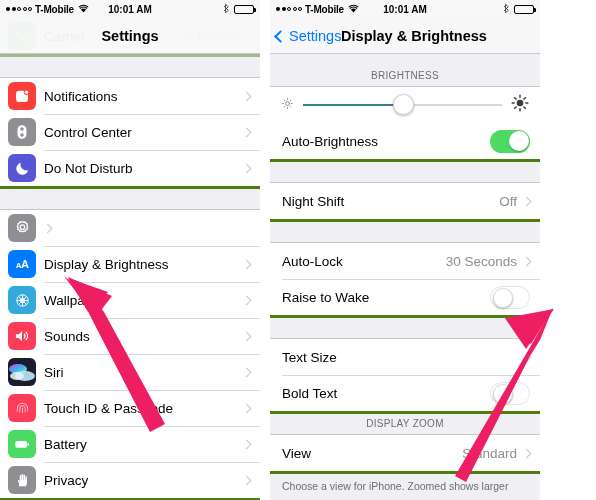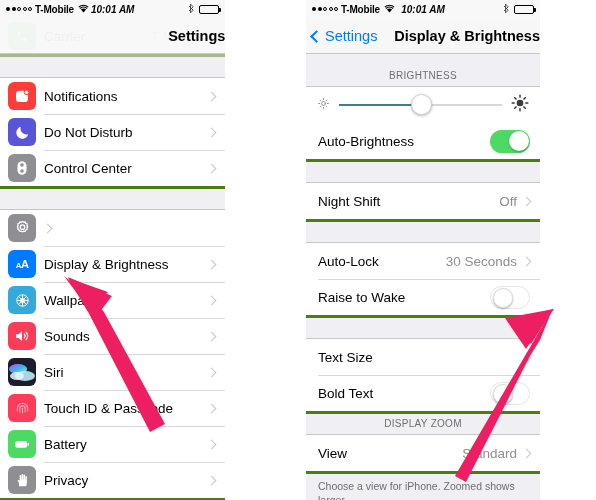--- a/index.html
+++ b/index.html
@@ -2,50 +2,50 @@
 <html><head>
 <meta charset="utf-8">
 <style>
   * { box-sizing: border-box; margin: 0; padding: 0; }
   html, body {
     width: 596px; height: 500px;
     background: #ffffff;
     font-family: "Liberation Sans", sans-serif;
     overflow: hidden;
   }
-  .screens { position: relative; width: 540px; height: 500px; display: flex; gap: 36px; }
+  .screens { position: relative; width: 540px; height: 500px; display: flex; }
   .phone { position: relative; height: 500px; overflow: hidden; background: #efeff4; }
   .phone.left  { width: 287px; }
   .gap { width: 11px; height: 500px; background: #ffffff; }
   .phone.right { width: 298px; }
 
   
   .statusbar {
     height: 18px; background: #f8f8f8;
     display: flex; align-items: center;
     padding: 0 6px; font-size: 10px; font-weight: bold; color: #000;
     position: relative; z-index: 30;
   }
   .sb-left { display: flex; align-items: center; gap: 3px; }
   .dots { display: flex; gap: 1.5px; align-items: center; }
   .dot { width: 4px; height: 4px; border-radius: 50%; background: #000; }
   .dot.hollow { background: transparent; border: 1px solid #000; width: 4px; height: 4px; }
   .carrier-name { font-size: 10px; font-weight: bold; letter-spacing: -0.2px; }
   .wifi-ic { margin-left: 1px; }
-  .sb-center { position: absolute; left: 0; right: 0; text-align: center; font-size: 10px; font-weight: bold; pointer-events: none; font-style: italic; }
+  .sb-center { position: absolute; left: 0; right: 0; text-align: center; font-size: 10px; font-weight: bold; pointer-events: none; }
   .sb-right { margin-left: auto; display: flex; align-items: center; gap: 4px; z-index: 2; }
   .battery { width: 20px; height: 9px; border: 1px solid #000; border-radius: 2px; position: relative; }
   .battery::after { content: ""; position: absolute; right: -3px; top: 2.5px; width: 2px; height: 4px; background: #000; border-radius: 0 1px 1px 0; }
   .battery-fill { height: 100%; background: #000; border-radius: 1px; }
 
   
   .navbar {
     height: 36px; background: rgba(248,248,248,0.93);
     border-bottom: 1px solid #c8c7cc;
-    display: flex; align-items: center; justify-content: flex-end;
+    display: flex; align-items: center; justify-content: center;
     position: relative; z-index: 20;
   }
   .nav-title { font-size: 14.5px; font-weight: bold; color: #000; }
   .nav-back {
     position: absolute; left: 6px; top: 0; height: 36px;
     display: flex; align-items: center; gap: 2px;
     color: #007aff; font-size: 14.5px;
   }
   .chev-back { display: inline-block; width: 9px; height: 9px; border-left: 2.3px solid #007aff; border-bottom: 2.3px solid #007aff; transform: rotate(45deg); margin-right: 2px; }
   .nav-title-offset { margin-left: 18px; }
@@ -156,37 +156,37 @@
             <svg width="18" height="18" viewBox="0 0 24 24">
                 <rect x="4" y="5" width="16" height="15" rx="4.5" fill="#fff"></rect>
                 <circle cx="18" cy="7" r="3.6" fill="#fc3d39"></circle>
                 <circle cx="18" cy="7" r="2.4" fill="#fff"></circle>
               </svg>
           </span>
           <span class="row-label">Notifications</span>
           <span class="chev"></span>
         </div>
         <div class="row">
-          <span class="icon" style="background:#5856d6;">
-            <svg width="17" height="17" viewBox="0 0 24 24">
-                <path d="M20 14.5A8.5 8.5 0 0 1 9.5 4a8.5 8.5 0 1 0 10.5 10.5z" fill="#fff"></path>
-              </svg>
-          </span>
-          <span class="row-label">Do Not Disturb</span>
-          <span class="chev"></span>
-        </div>
-        <div class="row">
           <span class="icon" style="background:#8e8e93;">
             <svg width="18" height="18" viewBox="0 0 24 24">
                 <rect x="6" y="3" width="12" height="18" rx="6" fill="#fff"></rect>
                 <circle cx="12" cy="8" r="2.4" fill="#8e8e93"></circle>
                 <circle cx="12" cy="16" r="2.4" fill="#8e8e93"></circle>
               </svg>
           </span>
           <span class="row-label">Control Center</span>
+          <span class="chev"></span>
+        </div>
+        <div class="row">
+          <span class="icon" style="background:#5856d6;">
+            <svg width="17" height="17" viewBox="0 0 24 24">
+                <path d="M20 14.5A8.5 8.5 0 0 1 9.5 4a8.5 8.5 0 1 0 10.5 10.5z" fill="#fff"></path>
+              </svg>
+          </span>
+          <span class="row-label">Do Not Disturb</span>
           <span class="chev"></span>
         </div>
       </div>
 
       <div class="gapblock"></div>
 
       <div class="group">
         <div class="row">
           <span class="icon" style="background:#8e8e93;">
             <svg width="19" height="19" viewBox="0 0 24 24">

